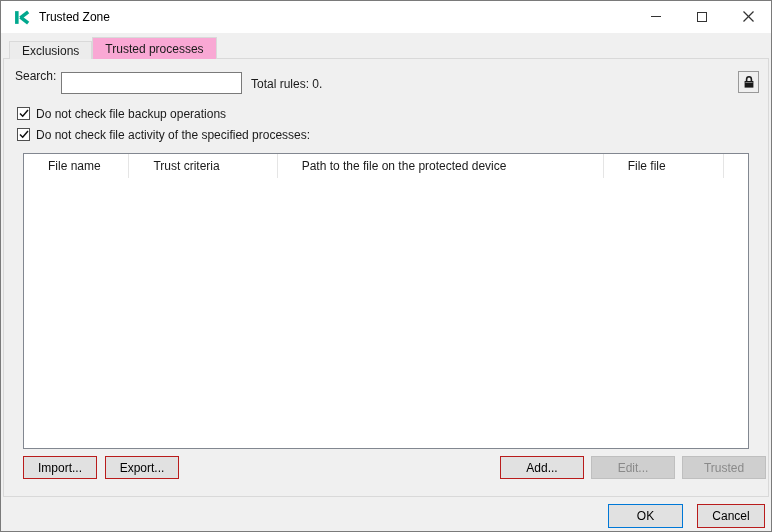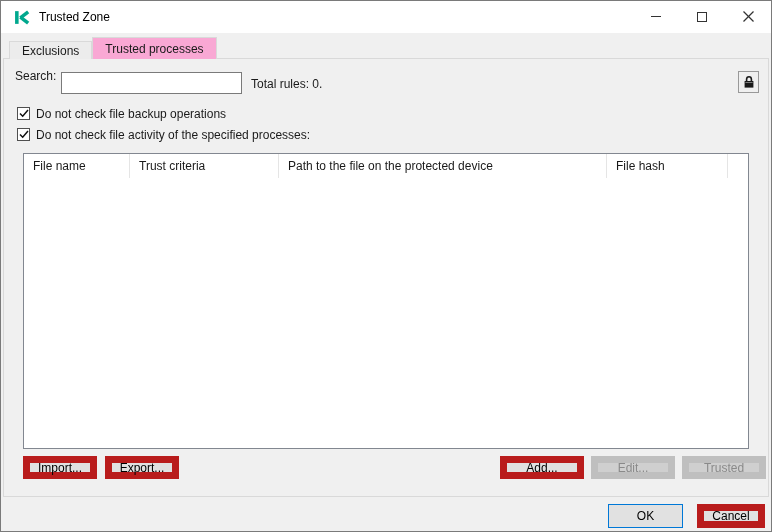--- a/index.html
+++ b/index.html
@@ -42,26 +42,26 @@
   .check-row-1 { top:106px; }
   .check-row-2 { top:127px; }
   .checkbox { width:13px; height:13px; background:#fff; border:1px solid #4f4f4f; display:flex; align-items:center; justify-content:center; }
   .checkbox svg { visibility:hidden; }
   .checkbox.checked svg { visibility:visible; }
   .check-label { margin-left:6px; }
 
   
   .table { position:absolute; left:22px; top:152px; width:726px; height:296px; background:#fff; border:1px solid #828790; }
   .table-header { display:flex; height:24px; align-items:center; }
-  .th { height:100%; display:flex; align-items:center; padding-left:9px; border-right:1px solid #e5e5e5; color:#1a1a1a; overflow:hidden; white-space:nowrap; }
+  .th { height:100%; display:flex; align-items:center; padding-left:24px; border-right:1px solid #e5e5e5; color:#1a1a1a; overflow:hidden; white-space:nowrap; }
   .th-0 { width:106px; } .th-1 { width:149px; } .th-2 { width:328px; } .th-3 { width:121px; } .th-4 { flex:1; border-right:none; }
   .table-body { position:absolute; left:0; top:24px; right:0; bottom:0; background:#fff; }
 
   
-  .btn { position:absolute; height:23px; background:#e1e1e1; border:7px solid #b91c1c; display:flex; align-items:center; justify-content:center; font-family:inherit; font-size:12px; color:#000; }
+  .btn { position:absolute; height:23px; background:#e1e1e1; border:1px solid #b91c1c; display:flex; align-items:center; justify-content:center; font-family:inherit; font-size:12px; color:#000; }
   .btn.disabled { background:#cfcfcf; border-color:#bfbfbf; color:#8a8a8a; }
   .btn-import { left:22px;  top:455px; width:74px; }
   .btn-export { left:104px; top:455px; width:74px; }
   .btn-add    { left:499px; top:455px; width:84px; }
   .btn-edit   { left:590px; top:455px; width:84px; }
   .btn-remove { left:681px; top:455px; width:84px; }
   .btn-ok     { left:607px; top:503px; width:75px; height:24px; border:1px solid #0078d7; }
   .btn-cancel { left:696px; top:503px; width:68px; height:24px; }
 </style>
 </head>
@@ -127,21 +127,21 @@
       </svg>
     </div>
     <span class="check-label">Do not check file activity of the specified processes:</span>
   </div>
 
   <div class="table">
     <div class="table-header">
       <div class="th th-0">File name</div>
       <div class="th th-1">Trust criteria</div>
       <div class="th th-2">Path to the file on the protected device</div>
-      <div class="th th-3">File hash</div>
+      <div class="th th-3">File file</div>
       <div class="th th-4"></div>
     </div>
     <div class="table-body"></div>
   </div>
 
   <div class="btn btn-import">Import...</div>
   <div class="btn btn-export">Export...</div>
   <div class="btn btn-add">Add...</div>
   <div class="btn btn-edit disabled">Edit...</div>
   <div class="btn btn-remove disabled">Trusted</div>

